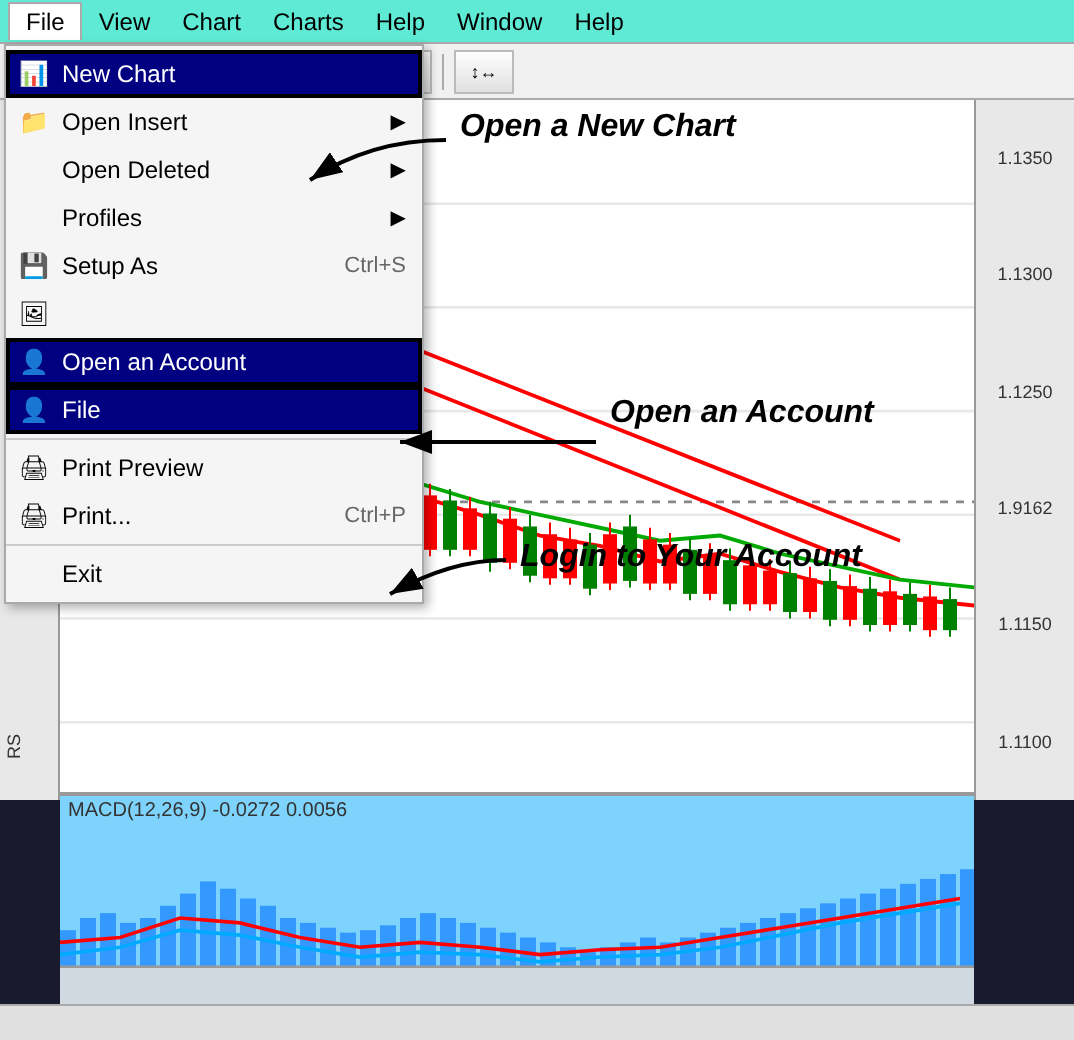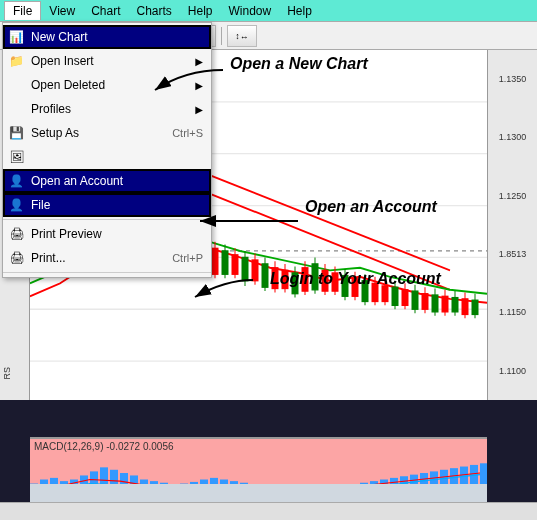--- a/index.html
+++ b/index.html
@@ -121,22 +121,22 @@
       align-items: center;
       color: #333;
     }
 
     
     .macd-area {
       position: absolute;
       bottom: 0;
       left: 30px;
       right: 50px;
-      height: 83px;
-      background: #fca5a5;
+      height: 124px;
+      background: #7dd3fc;
       border-top: 2px solid #999;
       overflow: hidden;
     }
     .macd-label {
       position: absolute;
       top: 2px;
       left: 4px;
       font-size: 10px;
       color: #333;
       z-index: 2;
@@ -373,21 +373,21 @@
       <rect x="432" y="192" width="6" height="12" fill="red" stroke="red"></rect>
       <line x1="435" y1="187" x2="435" y2="207" stroke="red" stroke-width="1"></line>
       <rect x="442" y="193" width="6" height="11" fill="green" stroke="green"></rect>
       <line x1="445" y1="188" x2="445" y2="207" stroke="green" stroke-width="1"></line>
     </svg>
   </div>
   <div class="right-axis">
     <span>1.1350</span>
     <span>1.1300</span>
     <span>1.1250</span>
-    <span>1.8513</span>
+    <span>1.9162</span>
     <span>1.1150</span>
     <span>1.1100</span>
   </div>
 
   <div class="macd-area">
     <div class="macd-label">MACD(12,26,9) -0.0272 0.0056</div>
     <svg width="100%" height="100%" viewBox="0 0 457 100" preserveAspectRatio="none">
 
       <rect x="0" y="55" width="8" height="15" fill="#3399ff"></rect>
       <rect x="10" y="50" width="8" height="20" fill="#3399ff"></rect>
@@ -494,20 +494,24 @@
   <div class="menu-item">
     <span class="menu-item-icon">🖨</span>
     <span>Print Preview</span>
   </div>
   <div class="menu-item">
     <span class="menu-item-icon">🖨</span>
     <span>Print...</span>
     <span class="shortcut">Ctrl+P</span>
   </div>
   <div class="menu-separator"></div>
+  <div class="menu-item">
+    <span class="menu-item-icon"></span>
+    <span>Exit</span>
+  </div>
 </div>
 
 <div class="annotation" style="left:230px;top:55px;">
   <span class="annotation-text">Open a New Chart</span>
   
   <svg width="80" height="40" style="position:absolute;left:-85px;top:10px;">
     <defs>
       <marker id="arrowhead1" markerWidth="8" markerHeight="6" refX="8" refY="3" orient="auto">
         <polygon points="0 0, 8 3, 0 6" fill="#000"></polygon>
       </marker>
@@ -521,21 +525,21 @@
   <svg width="110" height="30" style="position:absolute;left:-115px;top:8px;">
     <defs>
       <marker id="arrowhead2" markerWidth="8" markerHeight="6" refX="8" refY="3" orient="auto">
         <polygon points="0 0, 8 3, 0 6" fill="#000"></polygon>
       </marker>
     </defs>
     <path d="M 108,15 L 10,15" fill="none" stroke="#000" stroke-width="2" marker-end="url(#arrowhead2)"></path>
   </svg>
 </div>
 
-<div class="annotation" style="left:260px;top:270px;padding-left:10px;">
+<div class="annotation" style="left:260px;top:270px;">
   <span class="annotation-text">Login to Your Account</span>
   <svg width="70" height="35" style="position:absolute;left:-75px;top:5px;">
     <defs>
       <marker id="arrowhead3" markerWidth="8" markerHeight="6" refX="8" refY="3" orient="auto">
         <polygon points="0 0, 8 3, 0 6" fill="#000"></polygon>
       </marker>
     </defs>
     <path d="M 68,5 Q 40,5 10,22" fill="none" stroke="#000" stroke-width="2" marker-end="url(#arrowhead3)"></path>
   </svg>
 </div>

